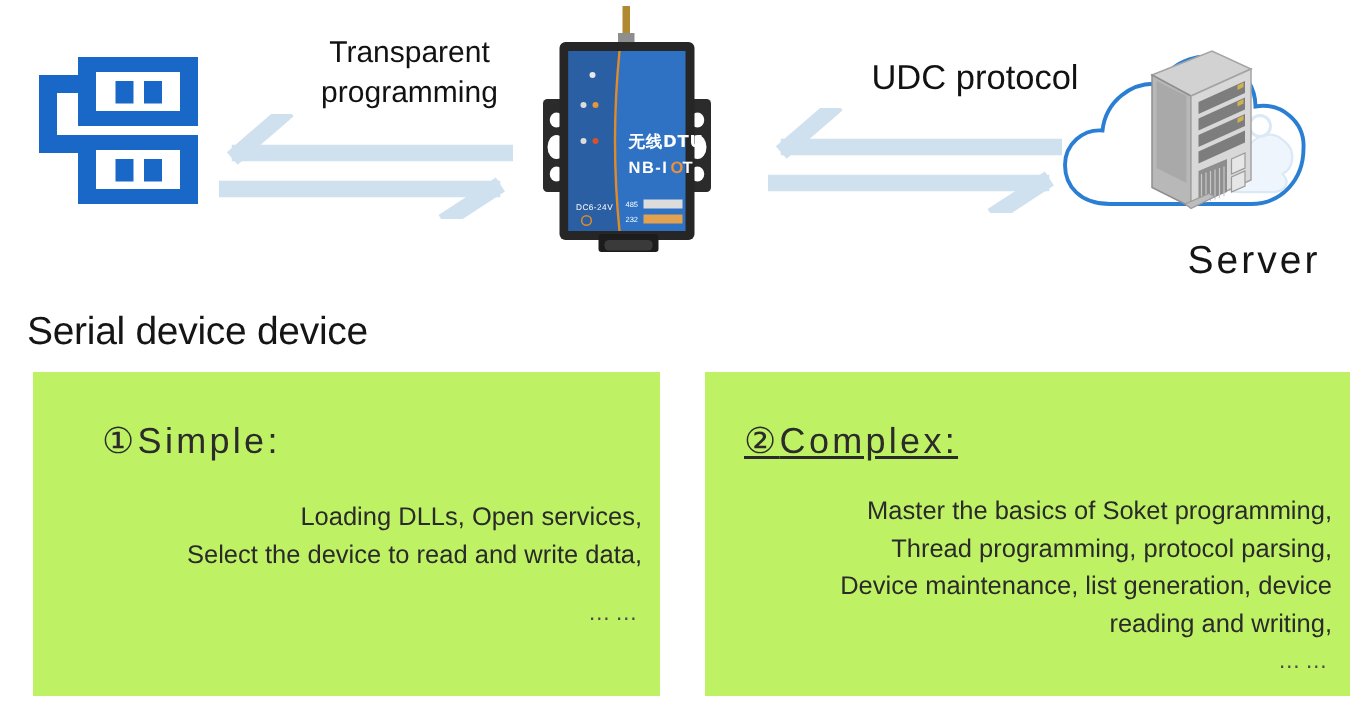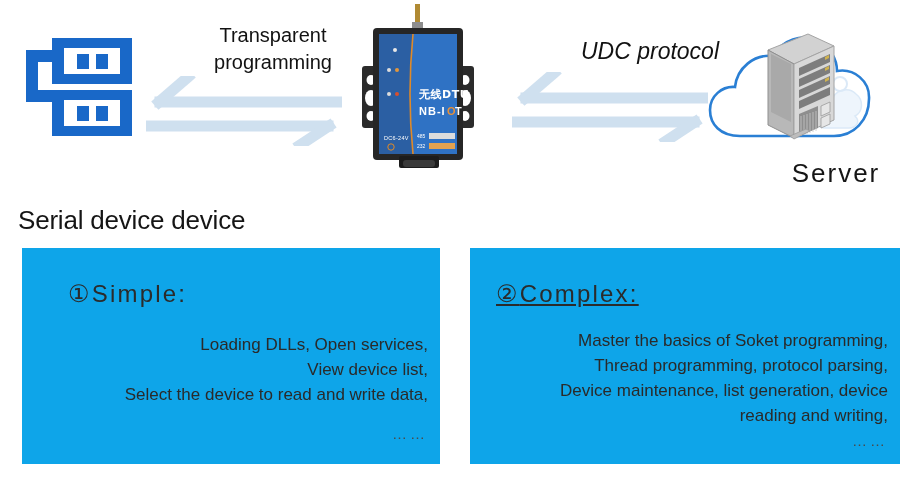--- a/index.html
+++ b/index.html
@@ -67,21 +67,20 @@
   
   #udc-caption {
     position: absolute;
     left: 540px; top: 38px;
     width: 220px;
     text-align: center;
     font-size: 23px;
     line-height: 27px;
     color: #121212;
     white-space: nowrap;
-    font-style: italic;
   }
   #arrows-right {
     position: absolute;
     left: 512px; top: 72px;
     width: 196px; height: 70px;
   }
 
   
   #cloud-server-icon {
     position: absolute;
@@ -97,21 +96,21 @@
     letter-spacing: 2px;
     color: #151515;
     white-space: nowrap;
   }
 
   
   .panel {
     position: absolute;
     top: 248px;
     height: 216px;
-    background: #0ea5e9;
+    background: #bef264;
   }
   #panel-simple  { left: 22px;  width: 418px; }
   #panel-complex { left: 470px; width: 430px; }
 
   .panel-heading {
     position: absolute;
     left: 46px;
     top: 32px;
     font-size: 24px;
     letter-spacing: 2.2px;
@@ -291,21 +290,20 @@
   </div>
   <div id="server-label">Server</div>
 </div>
 
 <div class="panel" id="panel-simple">
   <div class="panel-heading">
     <span>①</span><span>Simple:</span>
   </div>
   <div class="panel-lines">
     <div class="line">Loading DLLs, Open services,</div>
-    <div class="line">View device list,</div>
     <div class="line">Select the device to read and write data,</div>
     <div class="line ellipsis">……</div>
   </div>
 </div>
 
 <div class="panel" id="panel-complex">
   <div class="panel-heading">
     <span>②</span><span>Complex:</span>
   </div>
   <div class="panel-lines">

